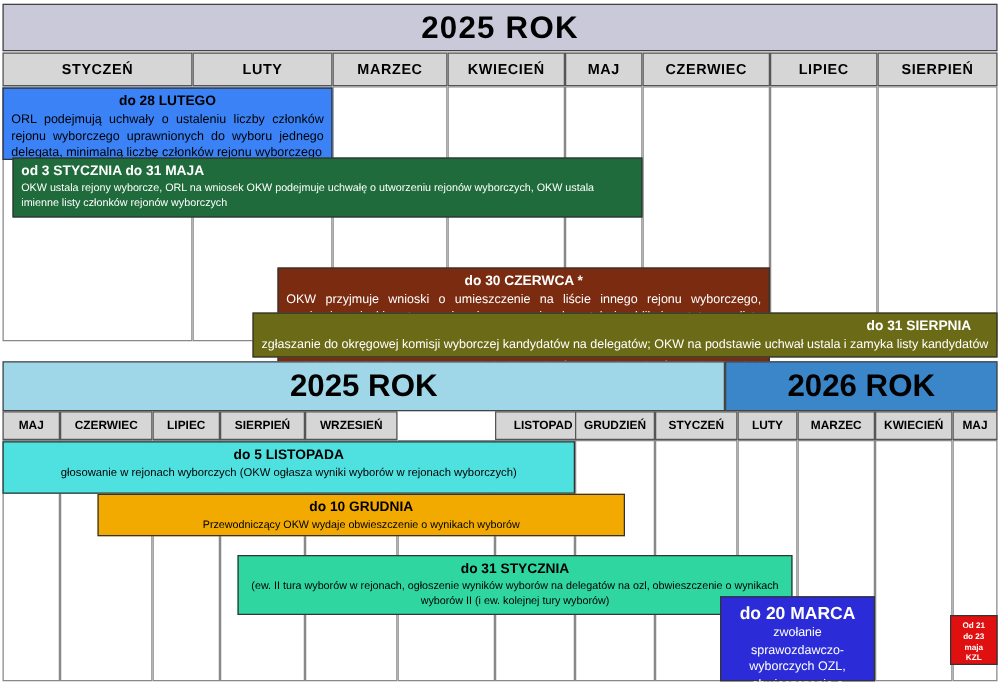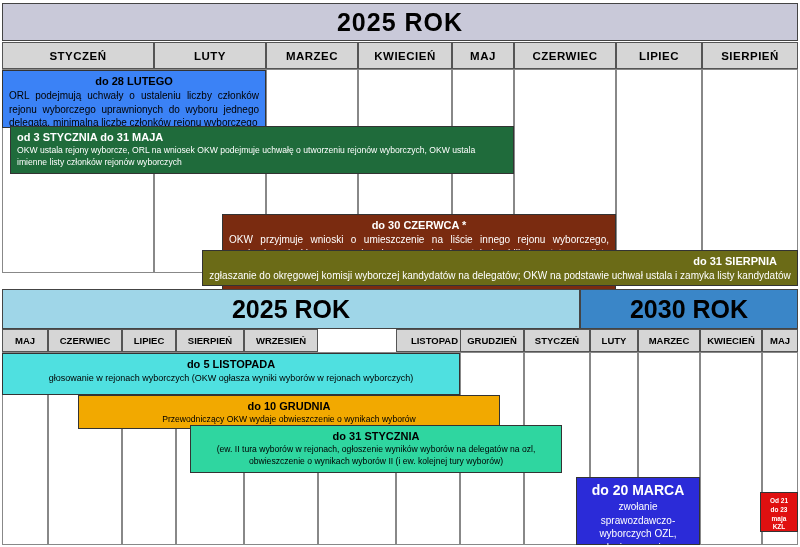--- a/index.html
+++ b/index.html
@@ -116,21 +116,21 @@
     <span class="hdr">do 30 CZERWCA *</span>
     <span class="body">OKW przyjmuje wnioski o umieszczenie na liście innego rejonu wyborczego, przyjmuje wnioski o utworzenie rejonu na wniosek, ustala i publikuje ostateczne listy członków rejonów wyborczych oraz liczbę mandatów w każdym rejonie wyborczym, OKW podejmuje uchwały i wnioski o przyjęcie ostatniej listy, na wniosek OKW, ORL podejmuje uchwałę o ostatecznej liczbie rejonów, nazwie rejonów wyborczych i ostatecznym składzie rejonu wyborczego (*§ 13 ust. 11 Regulaminu wyborów)</span>
   </div>
 
   <div class="evt olive" style="left:202px;top:250px;width:596px;height:36px;">
     <span class="hdr" style="text-align:right;padding-right:14px;">do 31 SIERPNIA</span>
     <span class="body c">zgłaszanie do okręgowej komisji wyborczej kandydatów na delegatów; OKW na podstawie uchwał ustala i zamyka listy kandydatów</span>
   </div>
 
   <div class="box title-bar-2025b center" style="left:2px;top:289px;width:578px;height:40px;">2025 ROK</div>
-  <div class="box title-bar-2026 center" style="left:580px;top:289px;width:218px;height:40px;">2030 ROK</div>
+  <div class="box title-bar-2026 center" style="left:580px;top:289px;width:218px;height:40px;">2026 ROK</div>
 
   <div class="box month-sm center" style="left:2px;top:329px;width:46px;height:23px;">MAJ</div>
   <div class="box month-sm center" style="left:48px;top:329px;width:74px;height:23px;">CZERWIEC</div>
   <div class="box month-sm center" style="left:122px;top:329px;width:54px;height:23px;">LIPIEC</div>
   <div class="box month-sm center" style="left:176px;top:329px;width:68px;height:23px;">SIERPIEŃ</div>
   <div class="box month-sm center" style="left:244px;top:329px;width:74px;height:23px;">WRZESIEŃ</div>
   <div class="box month-sm center" style="left:396px;top:329px;width:77px;height:23px;">LISTOPAD</div>
   <div class="box month-sm center" style="left:460px;top:329px;width:64px;height:23px;">GRUDZIEŃ</div>
 
   <div class="box month-sm center" style="left:524px;top:329px;width:66px;height:23px;">STYCZEŃ</div>
@@ -157,21 +157,21 @@
   <div class="evt cyan" style="left:2px;top:353px;width:458px;height:42px;">
     <span class="hdr">do 5 LISTOPADA</span>
     <span class="body c" style="font-size:9px;">głosowanie w rejonach wyborczych (OKW ogłasza wyniki wyborów w rejonach wyborczych)</span>
   </div>
 
   <div class="evt orange" style="left:78px;top:395px;width:422px;height:34px;">
     <span class="hdr">do 10 GRUDNIA</span>
     <span class="body c" style="font-size:8.6px;">Przewodniczący OKW wydaje obwieszczenie o wynikach wyborów</span>
   </div>
 
-  <div class="evt teal" style="left:190px;top:425px;width:372px;height:48px;">
+  <div class="evt teal" style="left:190px;top:444px;width:444px;height:48px;">
     <span class="hdr">do 31 STYCZNIA</span>
     <span class="body c" style="font-size:8.6px;">(ew. II tura wyborów w rejonach, ogłoszenie wyników wyborów na delegatów na ozl, obwieszczenie o wynikach wyborów II (i ew. kolejnej tury wyborów)</span>
   </div>
 
   <div class="evt blue" style="left:576px;top:477px;width:124px;height:68px;">
     <span class="hdr" style="font-size:14px;">do 20 MARCA</span>
     <span class="body c tiny">zwołanie sprawozdawczo-wyborczych OZL, obwieszczenie o wynikach wyborów delegatów na KZL</span>
   </div>
 
   <div class="evt red" style="left:760px;top:492px;width:38px;height:40px;">

